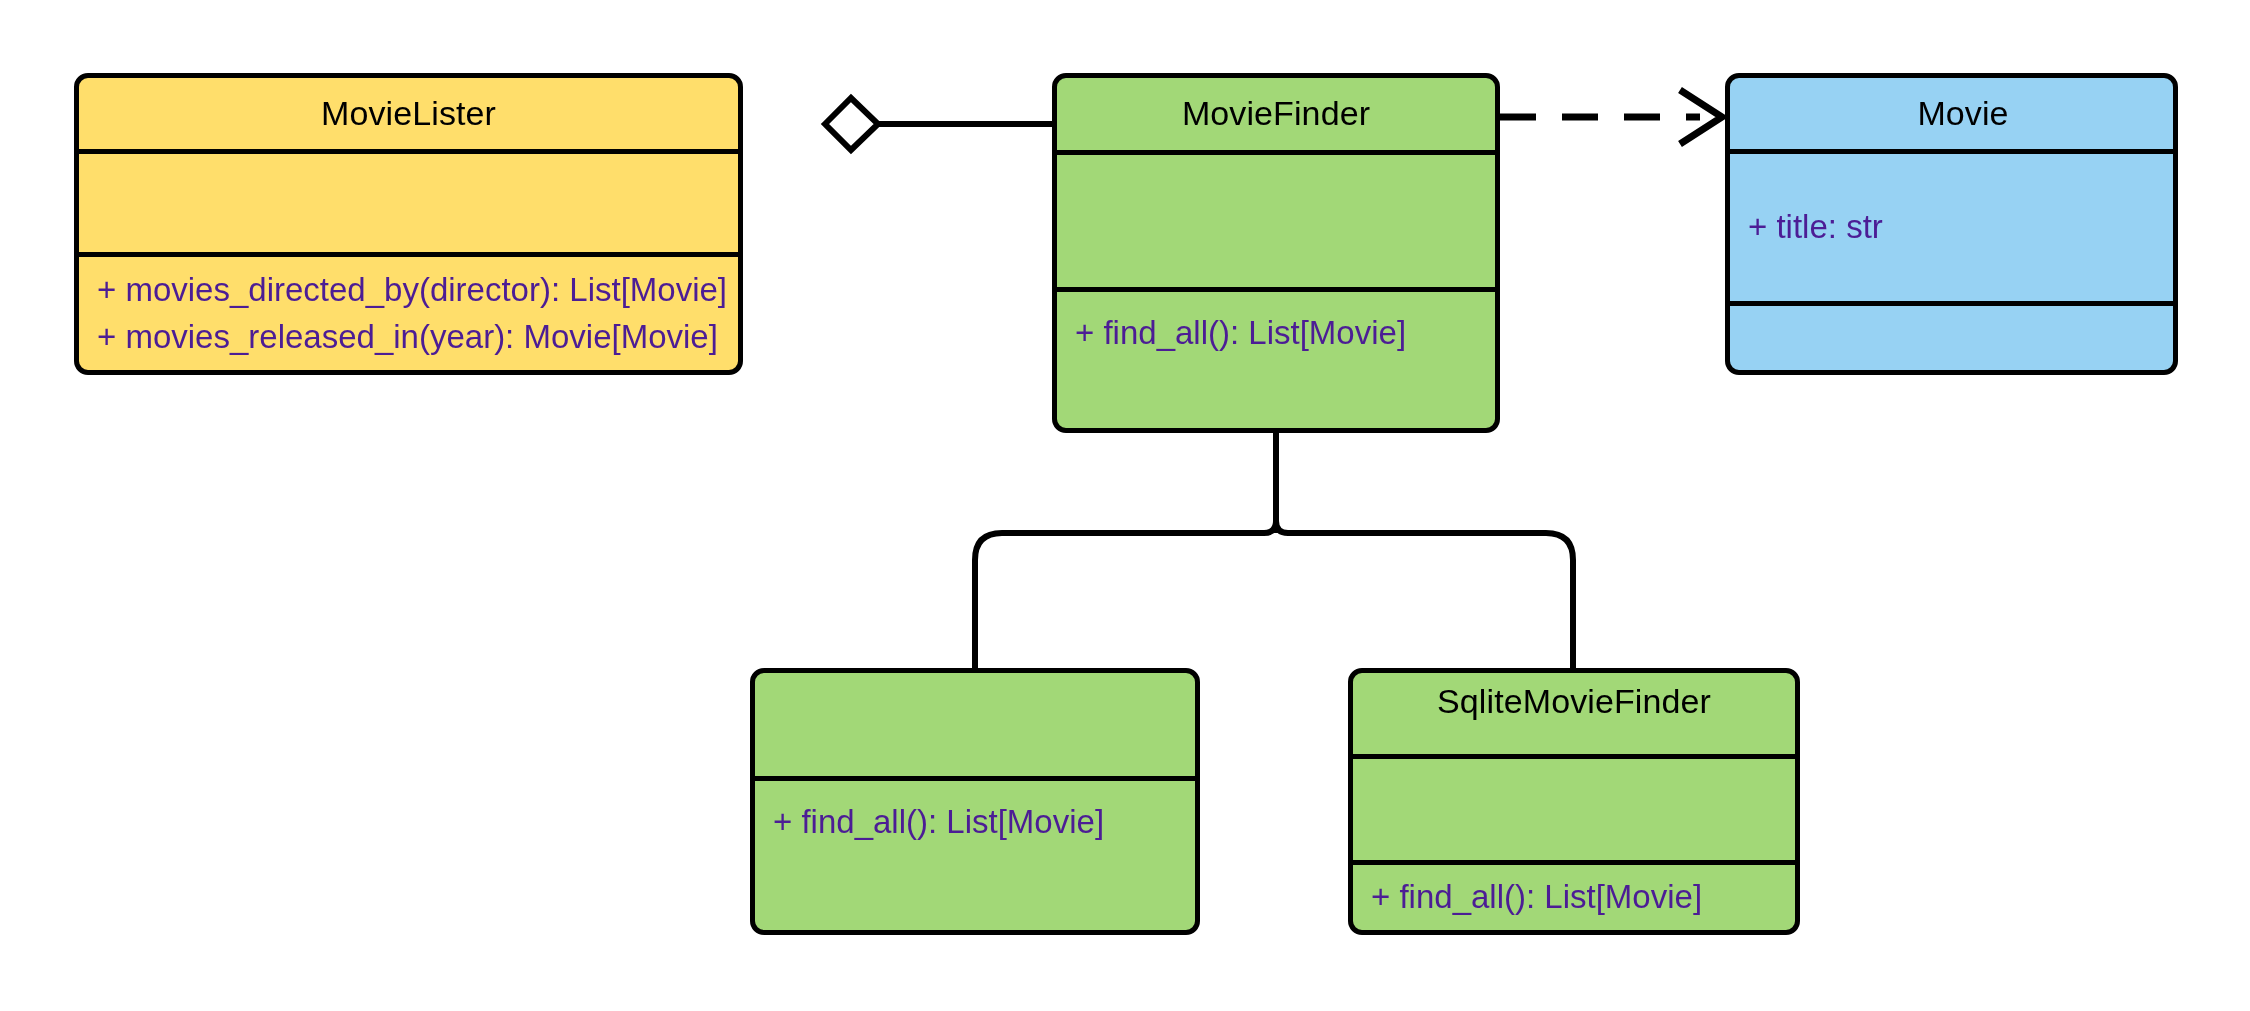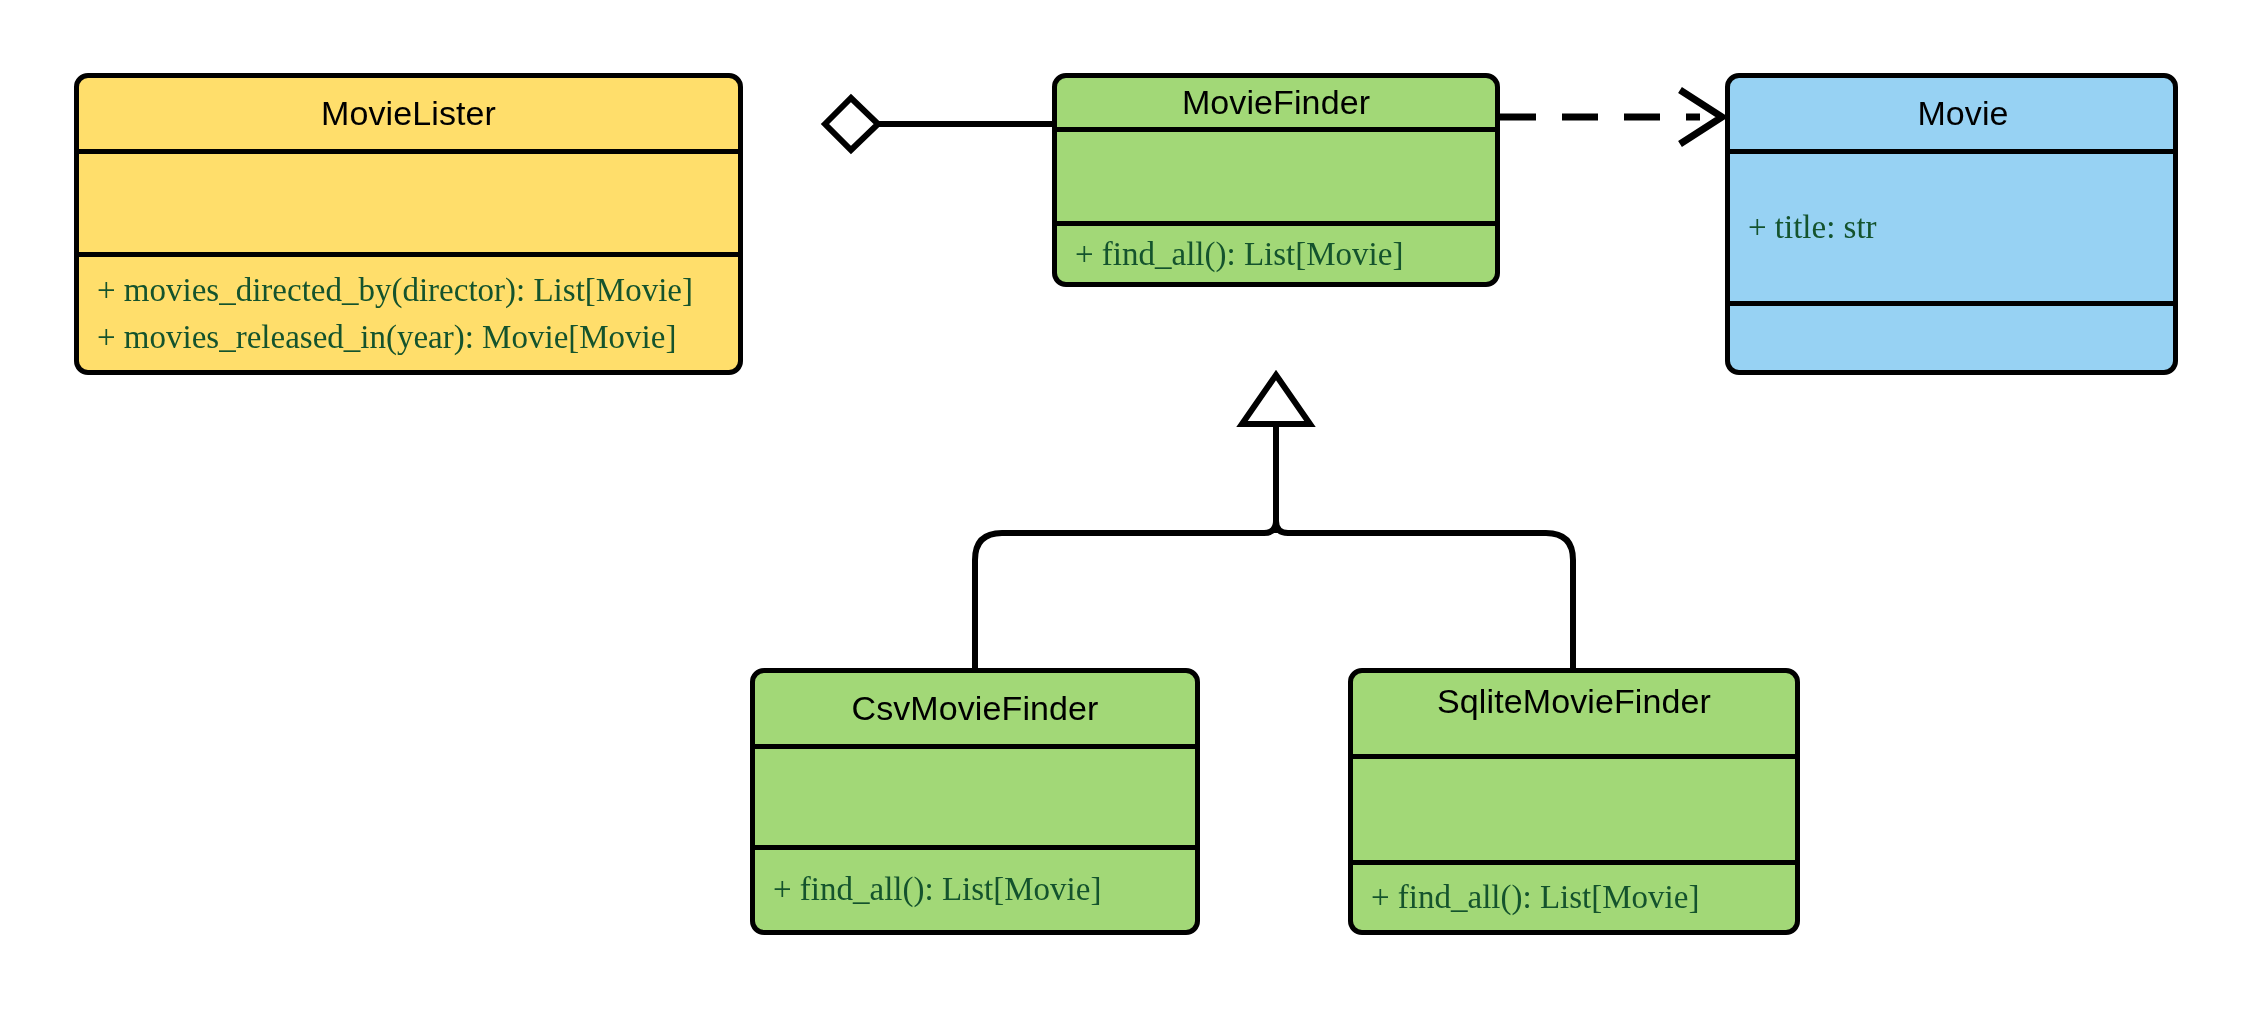--- a/index.html
+++ b/index.html
@@ -56,24 +56,23 @@
     padding: 0 18px;
   }
   .class-title {
     font-size: 34px;
     color: #000000;
     line-height: 1.1;
     letter-spacing: 0.1px;
   }
   .member-line {
     font-size: 33px;
-    color: #14532d;
+    color: #4c1d95;
     line-height: 1.42;
     white-space: nowrap;
-    font-family: Liberation Serif, serif;
   }
   .fill-yellow { background: #ffde6b; }
   .fill-green  { background: #a2d877; }
   .fill-blue   { background: #97d2f3; }
 </style>
 </head>
 <body>
 
 <div id="canvas">
 
@@ -104,44 +103,41 @@
     <div class="compartment name-compartment" style="height:72px;">
       <span class="class-title">MovieLister</span>
     </div>
     <div class="compartment members-compartment" style="height:105px;"></div>
     <div class="compartment members-compartment" style="height:120px;">
       <div class="member-line">+ movies_directed_by(director): List[Movie]</div>
       <div class="member-line">+ movies_released_in(year): Movie[Movie]</div>
     </div>
   </div>
 
-  <div class="uml-class fill-green" style="left:1052px; top:73px; width:448px; height:214px;">
+  <div class="uml-class fill-green" style="left:1052px; top:73px; width:448px; height:360px;">
     <div class="compartment name-compartment" style="height:72px;">
       <span class="class-title">MovieFinder</span>
     </div>
     <div class="compartment members-compartment" style="height:137px;"></div>
     <div class="compartment members-compartment" style="height:88px;">
       <div class="member-line">+ find_all(): List[Movie]</div>
     </div>
   </div>
 
   <div class="uml-class fill-blue" style="left:1725px; top:73px; width:453px; height:302px;">
     <div class="compartment name-compartment" style="height:72px;padding-left:23px;">
       <span class="class-title">Movie</span>
     </div>
     <div class="compartment members-compartment" style="height:155px;">
       <div class="member-line">+ title: str</div>
     </div>
     <div class="compartment members-compartment" style="height:70px;"></div>
   </div>
 
   <div class="uml-class fill-green" style="left:750px; top:668px; width:450px; height:267px;">
-    <div class="compartment name-compartment" style="height:72px;">
-      <span class="class-title">CsvMovieFinder</span>
-    </div>
     <div class="compartment members-compartment" style="height:103px;"></div>
     <div class="compartment members-compartment" style="height:87px;">
       <div class="member-line">+ find_all(): List[Movie]</div>
     </div>
   </div>
 
   <div class="uml-class fill-green" style="left:1348px; top:668px; width:452px; height:267px;gap:24px;">
     <div class="compartment name-compartment" style="height:72px;">
       <span class="class-title">SqliteMovieFinder</span>
     </div>

